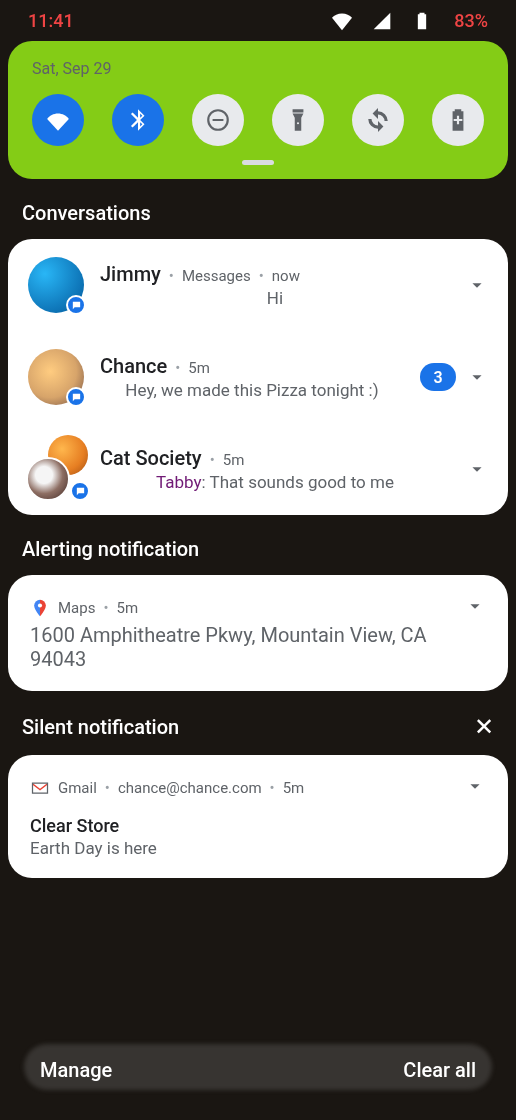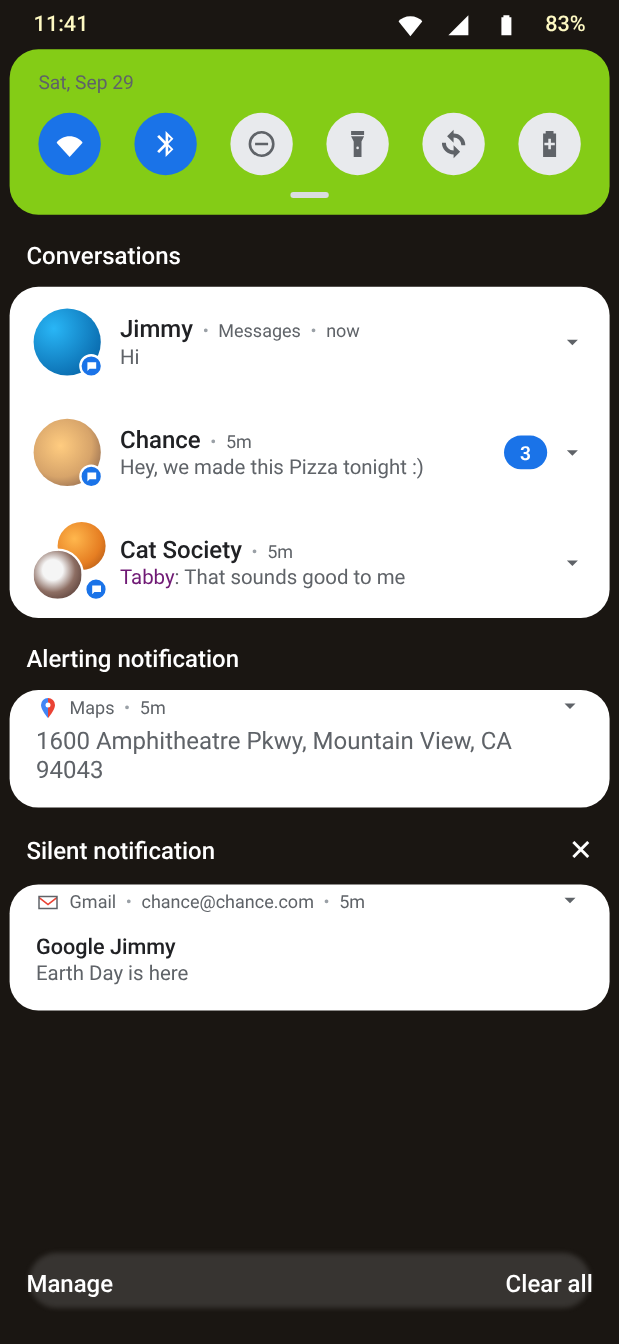--- a/index.html
+++ b/index.html
@@ -9,21 +9,21 @@
       background: #1a1612;
       font-family: -apple-system, 'Segoe UI', Roboto, sans-serif;
       overflow: hidden;
       position: relative;
     }
     .status-bar {
       display: flex;
       justify-content: space-between;
       align-items: flex-start;
       padding: 10px 28px 4px;
-      color: #fef9c3;
+      color: #ef4444;
       font-size: 18px;
       font-weight: 500;
     }
     .status-right { display: flex; align-items: center; gap: 20px; }
     .status-right svg { width: 20px; height: 20px; fill: #fff; }
     .panel {
       background: #84cc16;
       border-radius: 24px;
       margin: 6px 8px;
       padding: 18px 22px 12px;
@@ -62,20 +62,21 @@
     .card {
       background: #fff;
       border-radius: 24px;
       margin: 0 8px;
     }
     .convo {
       display: flex;
       align-items: center;
       padding: 18px 20px;
       gap: 16px;
+      text-align: center;
     }
     .avatar {
       width: 56px; height: 56px; border-radius: 50%;
       flex-shrink: 0;
       position: relative;
       background: #ddd;
     }
     .avatar-badge {
       position: absolute;
       bottom: -2px; right: -2px;
@@ -113,37 +114,37 @@
     .badge {
       background: #1a73e8; color: #fff;
       min-width: 36px; height: 28px;
       border-radius: 14px;
       display: flex; align-items: center; justify-content: center;
       font-size: 16px; font-weight: 600;
       padding: 0 10px;
     }
     .chev { width: 22px; height: 22px; fill: #5f6368; }
     .notif {
-      padding: 2px 22px 20px;
+      padding: 20px 22px 20px;
     }
     .notif-header {
       display: flex; align-items: center; gap: 8px;
       color: #5f6368; font-size: 15px;
     }
     .notif-icon { width: 20px; height: 20px; flex-shrink:0; }
     .notif-title { color: #202124; font-size: 18px; font-weight: 500; margin-top: 14px; }
     .notif-body { color: #5f6368; font-size: 20px; margin-top: 2px; }
     .notif-sub { color: #5f6368; font-size: 17px; margin-top: 2px; }
     .chev-holder{ margin-left:auto; }
     .bottom-actions {
       position: absolute;
       left: 0; right: 0;
       bottom: 38px;
       display: flex; justify-content: space-between;
-      padding: 0 22px;
+      padding: 0 40px;
       color: #fff; font-size: 20px; font-weight: 500;
     }
     .bottom-blur {
       position: absolute;
       left: 24px; right: 24px; bottom: 30px;
       height: 46px;
       background: rgba(160,160,160,0.22);
       border-radius: 28px;
       filter: blur(2px);
     }
@@ -321,21 +322,21 @@
     </svg>
     <span>Gmail</span>
     <span class="dot">•</span>
     <span>chance@chance.com</span>
     <span class="dot">•</span>
     <span>5m</span>
     <div class="chev-holder"><svg class="chev" viewBox="0 0 24 24">
           <path d="M7 10l5 5 5-5z"></path>
         </svg></div>
   </div>
-  <div class="notif-title">Google Jimmy</div>
+  <div class="notif-title">Clear Store</div>
   <div class="notif-sub">Earth Day is here</div>
 </div>
 
 <div class="bottom-blur"></div>
 <div class="bottom-actions">
   <span>Manage</span>
   <span>Clear all</span>
 </div>
 
 </body></html>

